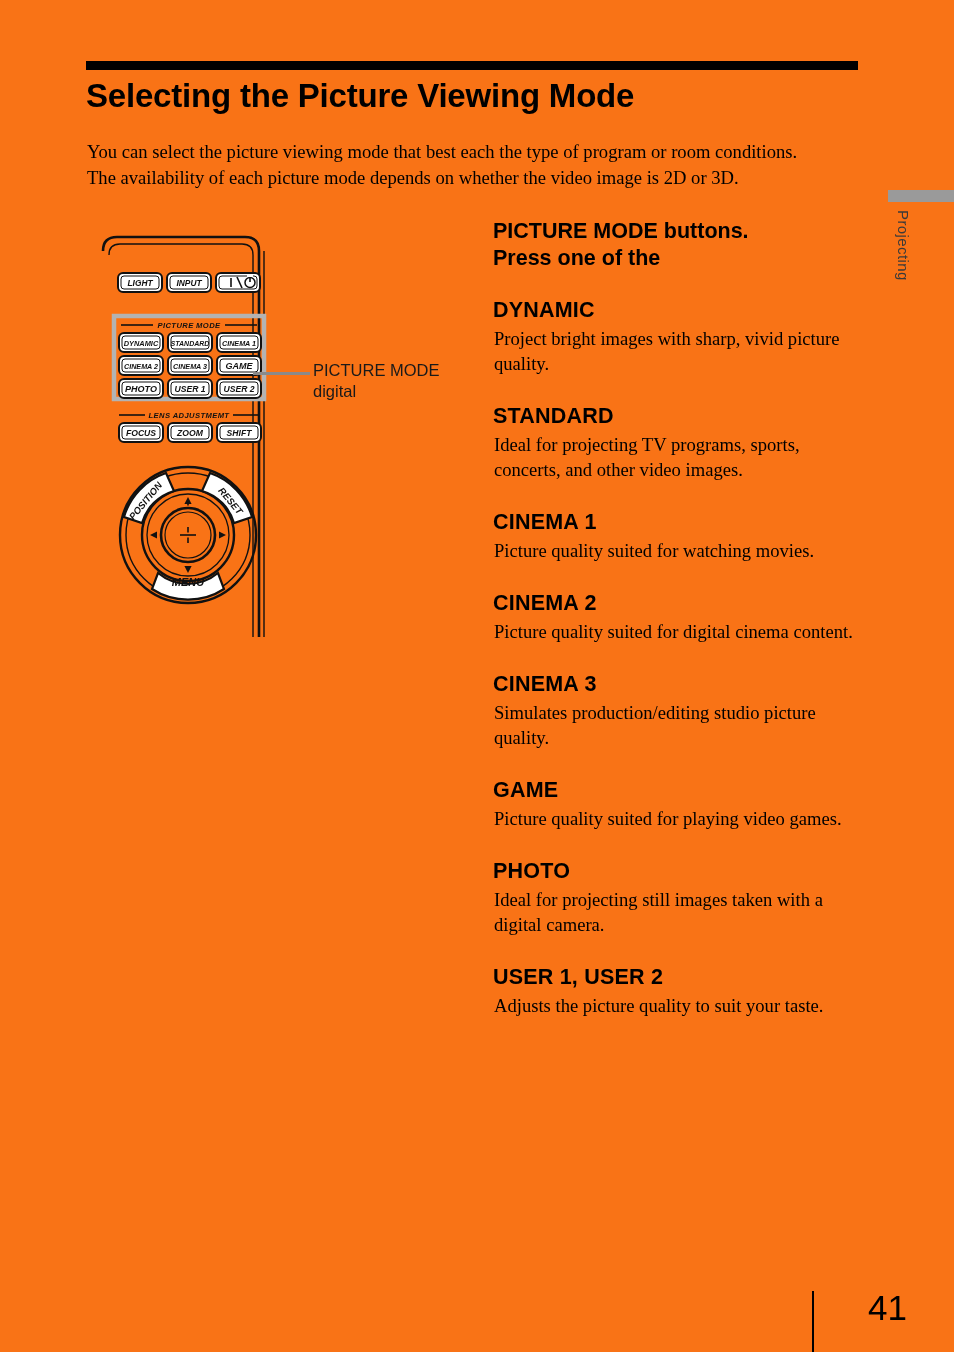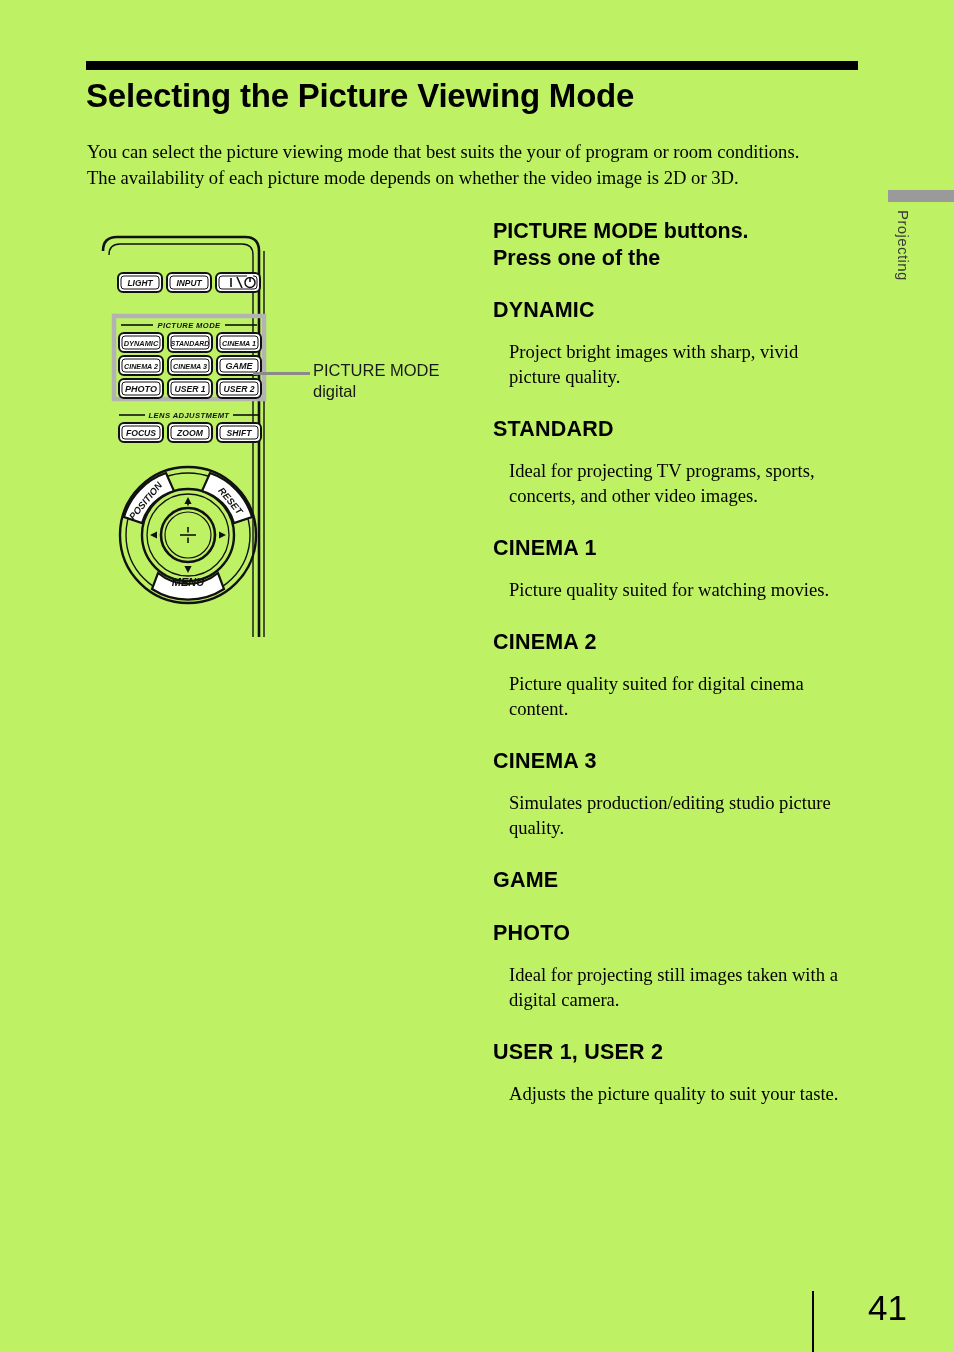--- a/index.html
+++ b/index.html
@@ -4,21 +4,21 @@
 <style>
   html, body {
     margin: 0;
     padding: 0;
     background: #ffffff;
   }
   .page {
     position: relative;
     width: 954px;
     height: 1352px;
-    background: #bef264;
+    background: #f97316;
     overflow: hidden;
     font-family: "Liberation Serif", serif;
     color: #000000;
   }
 
   
   .title-rule {
     position: absolute;
     left: 86px;
     top: 61px;
@@ -130,21 +130,21 @@
     font-size: 21.5px;
     line-height: 26px;
     margin: 0 0 3px 0;
     color: #000;
     letter-spacing: 0.2px;
   }
   .mode-desc {
     font-family: "Liberation Serif", serif;
     font-size: 18.6px;
     line-height: 25px;
-    margin: 16px;
+    margin: 1px;
     color: #000;
   }
 
   
   .pagenum-rule {
     position: absolute;
     left: 812px;
     top: 1291px;
     width: 2px;
     height: 61px;
@@ -164,21 +164,21 @@
 </head>
 <body>
 
 <div class="page">
 
   <div class="title-rule"></div>
 
   <div class="page-title">Selecting the Picture Viewing Mode</div>
 
   <div class="intro">
-    <p>You can select the picture viewing mode that best suits the your of program or room conditions.</p>
+    <p>You can select the picture viewing mode that best each the type of program or room conditions.</p>
     <p>The availability of each picture mode depends on whether the video image is 2D or 3D.</p>
   </div>
 
   <div class="side-tab-bar"></div>
   <div class="side-tab-label">Projecting</div>
 
   <div class="remote-wrap">
     <svg width="170" height="404" viewBox="0 0 170 404" xmlns="http://www.w3.org/2000/svg">
       <defs>
         <style>
@@ -346,20 +346,21 @@
       <p class="mode-desc">Picture quality suited for digital cinema content.</p>
     </div>
 
     <div class="mode-block">
       <h3 class="mode-head">CINEMA 3</h3>
       <p class="mode-desc">Simulates production/editing studio picture quality.</p>
     </div>
 
     <div class="mode-block">
       <h3 class="mode-head">GAME</h3>
+      <p class="mode-desc">Picture quality suited for playing video games.</p>
     </div>
 
     <div class="mode-block">
       <h3 class="mode-head">PHOTO</h3>
       <p class="mode-desc">Ideal for projecting still images taken with a digital camera.</p>
     </div>
 
     <div class="mode-block">
       <h3 class="mode-head">USER 1, USER 2</h3>
       <p class="mode-desc">Adjusts the picture quality to suit your taste.</p>

